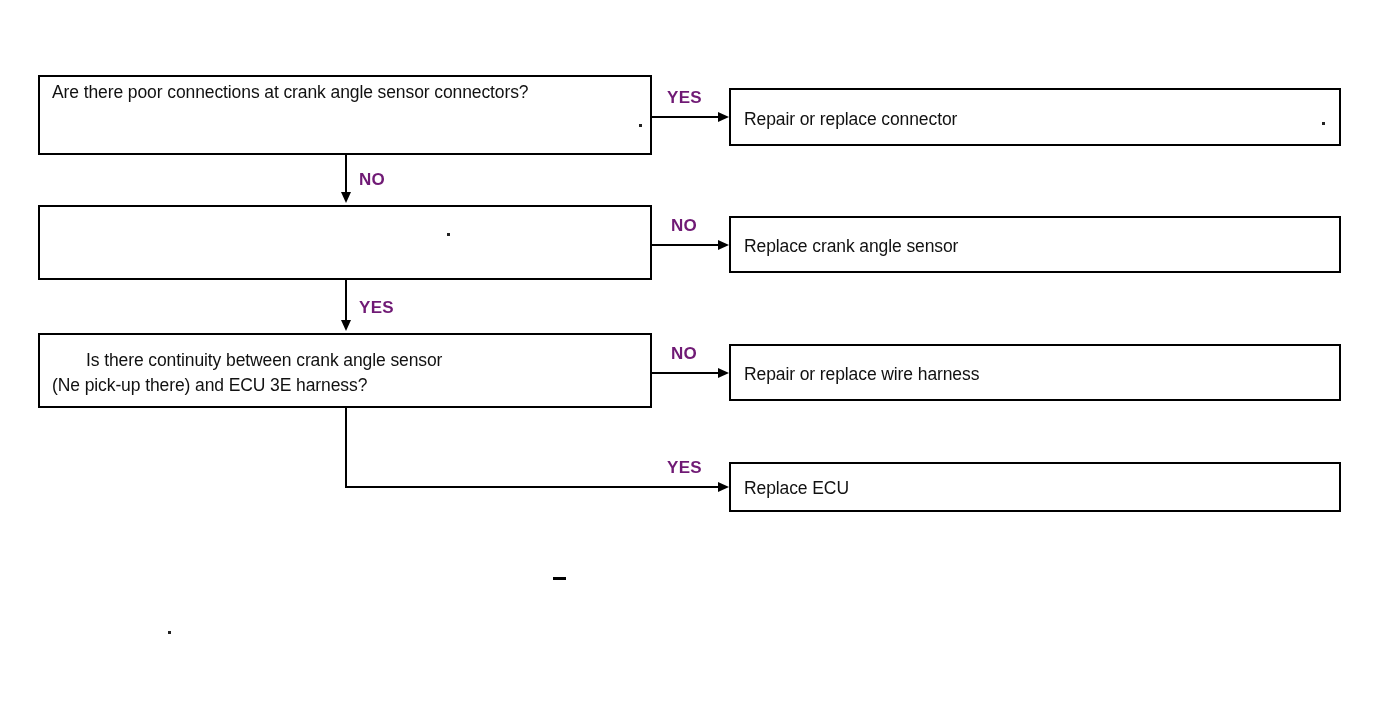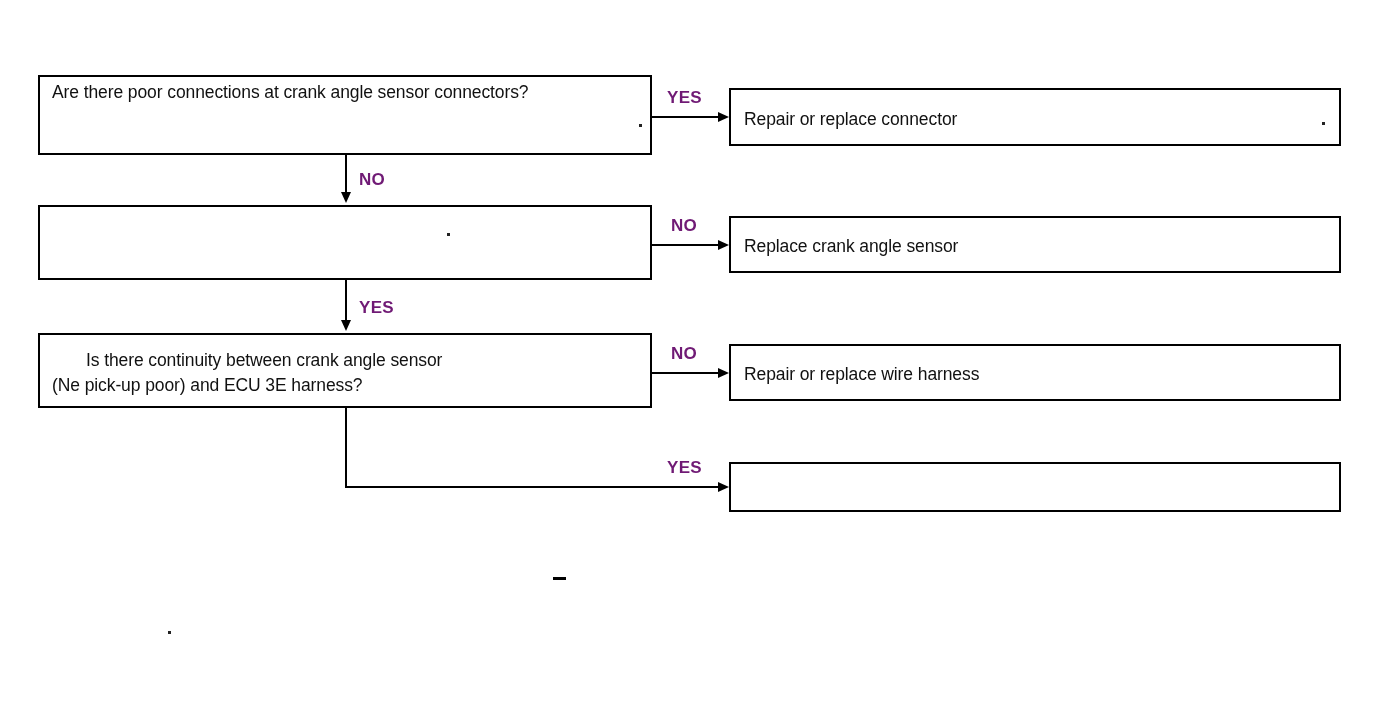--- a/index.html
+++ b/index.html
@@ -110,34 +110,35 @@
 
   <div class="box" style="left:729px; top:216px; width:612px; height:57px;"></div>
   <div class="box-text" style="left:744px; top:234px; width:580px;">Replace crank angle sensor</div>
 
   <div class="line-v" style="left:345px; top:280px; height:45px;"></div>
   <div class="arrow-down" style="left:341px; top:320px;"></div>
   <div class="edge-label" style="left:359px; top:298px;">YES</div>
 
   <div class="box" style="left:38px; top:333px; width:614px; height:75px;"></div>
   <div class="box-text" style="left:68px; top:348px; width:580px;margin-left:18px;">Is there continuity between crank angle sensor</div>
-  <div class="box-text" style="left:52px; top:373px; width:580px;"><span>(Ne pick-up poor) and ECU </span><b>3E</b><span> harness?</span></div>
+  <div class="box-text" style="left:52px; top:373px; width:580px;"><span>(Ne pick-up there) and ECU </span><b>3E</b><span> harness?</span></div>
 
   <div class="edge-label" style="left:671px; top:344px;">NO</div>
   <div class="line-h" style="left:652px; top:372px; width:72px;"></div>
   <div class="arrow-right" style="left:718px; top:368px;"></div>
 
   <div class="box" style="left:729px; top:344px; width:612px; height:57px;"></div>
   <div class="box-text" style="left:744px; top:362px; width:580px;">Repair or replace wire harness</div>
 
   <div class="line-v" style="left:345px; top:408px; height:80px;"></div>
   <div class="line-h" style="left:345px; top:486px; width:379px;"></div>
   <div class="arrow-right" style="left:718px; top:482px;"></div>
   <div class="edge-label" style="left:667px; top:458px;">YES</div>
 
   <div class="box" style="left:729px; top:462px; width:612px; height:50px;"></div>
+  <div class="box-text" style="left:744px; top:476px; width:580px;">Replace ECU</div>
 
   <div class="speck" style="left:639px; top:124px; width:3px; height:3px;"></div>
   <div class="speck" style="left:1322px; top:122px; width:3px; height:3px;"></div>
   <div class="dash-mark" style="left:553px; top:577px;"></div>
   <div class="speck" style="left:168px; top:631px; width:3px; height:3px;"></div>
 
 </div>
 
 </body></html>

